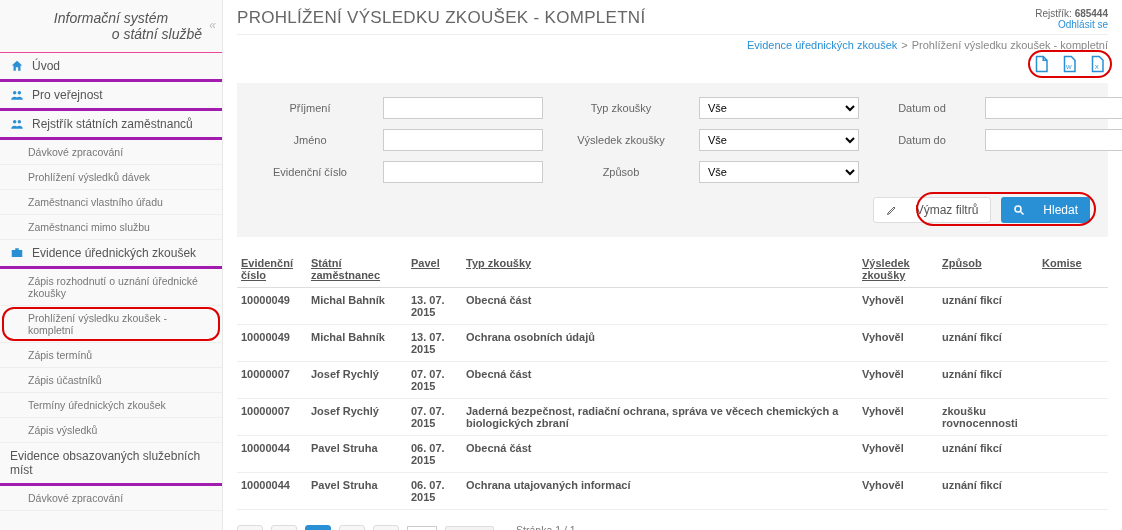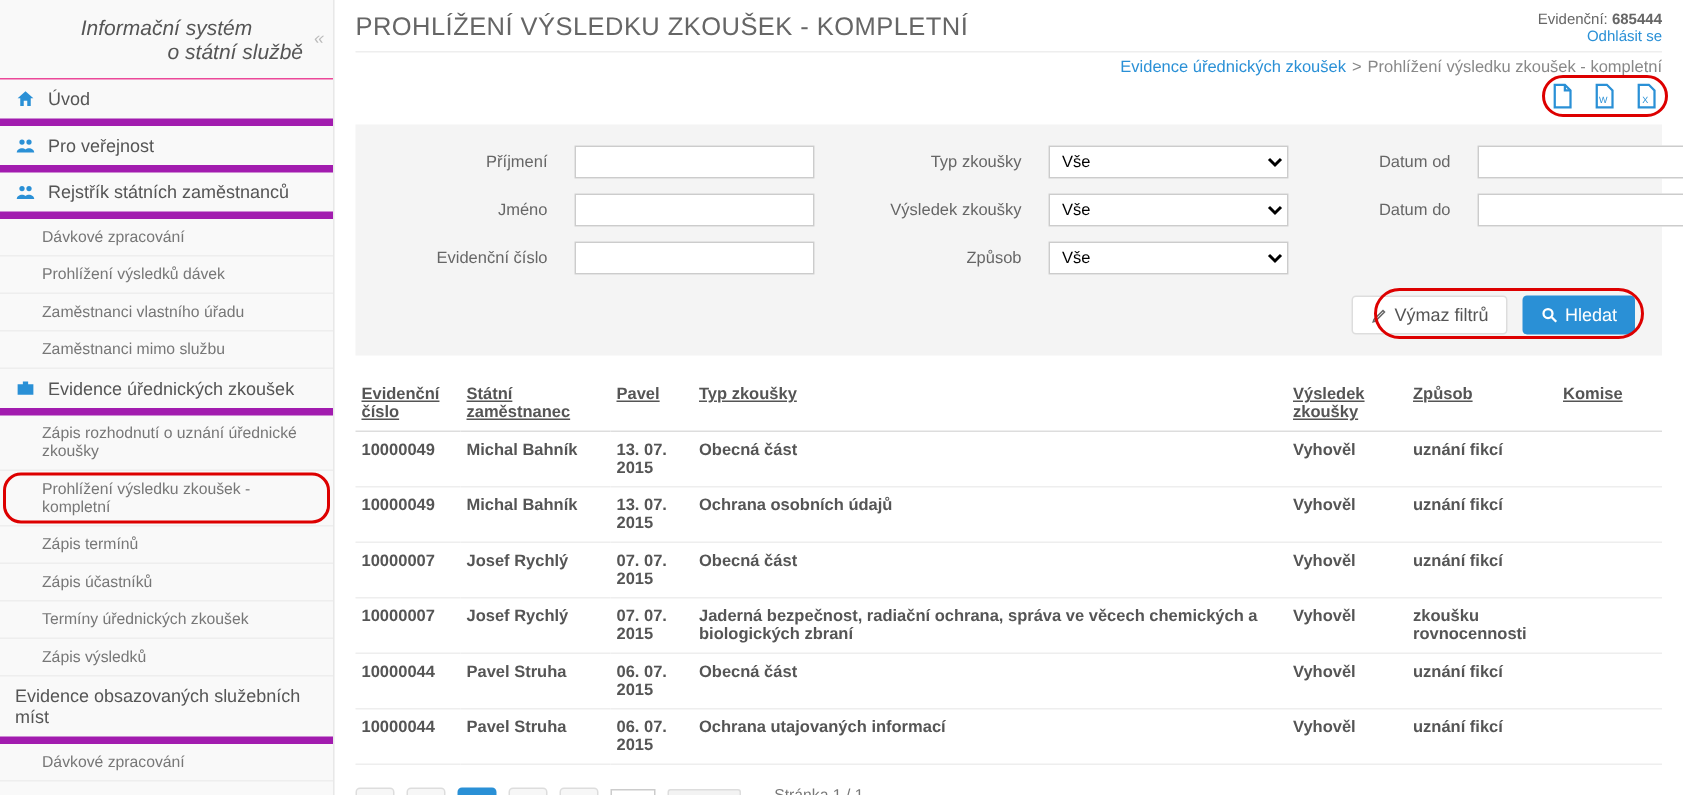--- a/index.html
+++ b/index.html
@@ -3,42 +3,42 @@
 <meta charset="utf-8">
 <style>
   * { box-sizing: border-box; margin: 0; padding: 0; }
   body { font-family: Arial, sans-serif; font-size: 11px; color: #444; background: #fff; width: 1122px; }
   .root { display: flex; }
   .sidebar { width: 223px; background: #f9f9f9; border-right: 1px solid #e8e8e8; }
   .app-title { text-align: center; padding: 10px 20px; font-style: italic; color: #555; border-bottom: 1px solid #ec4899; position: relative;}
   .app-title .line1 { font-size: 14px; }
   .app-title .line2 { font-size: 14px; text-align: right; }
   .collapse-icon { position: absolute; right: 6px; top: 18px; color: #bbb; font-size: 12px;}
-  .nav-item { display: flex; align-items: center; padding: 6px 10px; border-bottom: 5px solid #a21caf; color: #555; cursor: pointer; gap: 8px;}
+  .nav-item { display: flex; align-items: center; padding: 6px 10px; border-bottom: 3px solid #a21caf; color: #555; cursor: pointer; gap: 8px;}
   .nav-item.top { font-size: 12px; }
   .nav-sub { padding: 6px 10px 6px 28px; border-bottom: 1px solid #eee; color: #777; cursor: pointer; font-size: 10.5px;}
   .nav-sub.active { position: relative; }
   .nav-sub.active::after { content:""; position:absolute; inset:1px 2px; border:2px solid #d00; border-radius: 12px; pointer-events:none;}
   .icon { width: 14px; height: 14px; display: inline-block; }
   .main { flex: 1; padding: 8px 14px 20px 14px; min-width: 0; }
   .header-row { display:flex; justify-content: space-between; align-items: flex-start; border-bottom: 1px solid #eee; padding-bottom: 4px;}
   .page-title { font-size: 17px; color: #666; letter-spacing: .3px; font-weight: 400; }
   .userbox { text-align: right; font-size: 10px; color: #666;}
   .userbox a { color: #2a90d6; text-decoration: none;}
   .breadcrumb-row { display:flex; justify-content: flex-end; align-items: center; gap: 4px; padding: 4px 0 2px 0; font-size: 11px; color: #888;}
   .breadcrumb-row a { color: #2a90d6; text-decoration: none;}
   .export-row { display:flex; justify-content: flex-end; gap: 6px; margin-bottom: 8px; position: relative;}
   .export-btn { width: 22px; height: 22px; display:flex; align-items:center; justify-content:center; cursor:pointer; color:#2a90d6;}
   .export-circle { position:absolute; right:-4px; top:-3px; width:84px; height:28px; border:2px solid #d00; border-radius: 14px; pointer-events:none;}
   .filters { background: #f4f4f4; padding: 14px 18px; }
   .filters-grid { display: grid; grid-template-columns: 110px 160px 120px 160px 90px 160px; gap: 10px 18px; align-items:center;}
-  .filters-grid label { text-align: right; color: #666; font-size: 11px; }
+  .filters-grid label { text-align: center; color: #666; font-size: 11px; }
   .filters-grid input, .filters-grid select { width: 100%; height: 22px; border: 1px solid #ccc; background: #fff; padding: 0 4px; font-size: 11px;}
   .filters-actions { display:flex; justify-content:flex-end; gap: 10px; margin-top: 14px; position: relative;}
-  .btn { display:inline-flex; align-items:center; gap:4px; height: 26px; padding: 0 12px; border-radius: 3px; cursor:pointer; font-size:12px; border: none;}
+  .btn { display:inline-flex; align-items:center; gap:18px; height: 26px; padding: 0 12px; border-radius: 3px; cursor:pointer; font-size:12px; border: none;}
   .btn-light { background:#fff; color:#555; border:1px solid #ddd;}
   .btn-primary { background:#2a90d6; color:#fff; }
   .act-circle { position:absolute; right:-6px; top:-5px; width:180px; height:34px; border:2px solid #d00; border-radius: 17px; pointer-events:none;}
   .table-wrap { margin-top: 14px; }
   table { width: 100%; border-collapse: collapse; font-size: 11px; color:#555;}
   thead th { text-align:left; font-weight: bold; text-decoration: underline; border-bottom: 1px solid #ddd; padding: 6px 4px; vertical-align: top;}
   tbody td { border-bottom: 1px solid #eee; padding: 6px 4px; vertical-align: top; font-weight: bold;}
   .pager { display:flex; align-items:center; gap: 8px; margin-top: 14px;}
   .pbtn { width:26px; height:26px; display:flex; align-items:center; justify-content:center; border:1px solid #ddd; background:#f7f7f7; color:#888; cursor:pointer; border-radius:3px;}
   .pbtn.active { background:#2a90d6; color:#fff; border-color:#2a90d6;}
@@ -102,21 +102,21 @@
       <span>Evidence obsazovaných služebních míst</span>
     </div>
     <div class="nav-sub">Dávkové zpracování</div>
 
   </aside>
 
   <main class="main">
     <div class="header-row">
       <h1 class="page-title">PROHLÍŽENÍ VÝSLEDKU ZKOUŠEK - KOMPLETNÍ</h1>
       <div class="userbox">
-        <span>Evidenční:</span>
+        <span>Rejstřík:</span>
         <b>685444</b><br>
         <a href="#">Odhlásit se</a>
       </div>
     </div>
 
     <div class="breadcrumb-row">
       <a href="#">Evidence úřednických zkoušek</a>
       <span>&gt;</span>
       <span>Prohlížení výsledku zkoušek - kompletní</span>
     </div>

